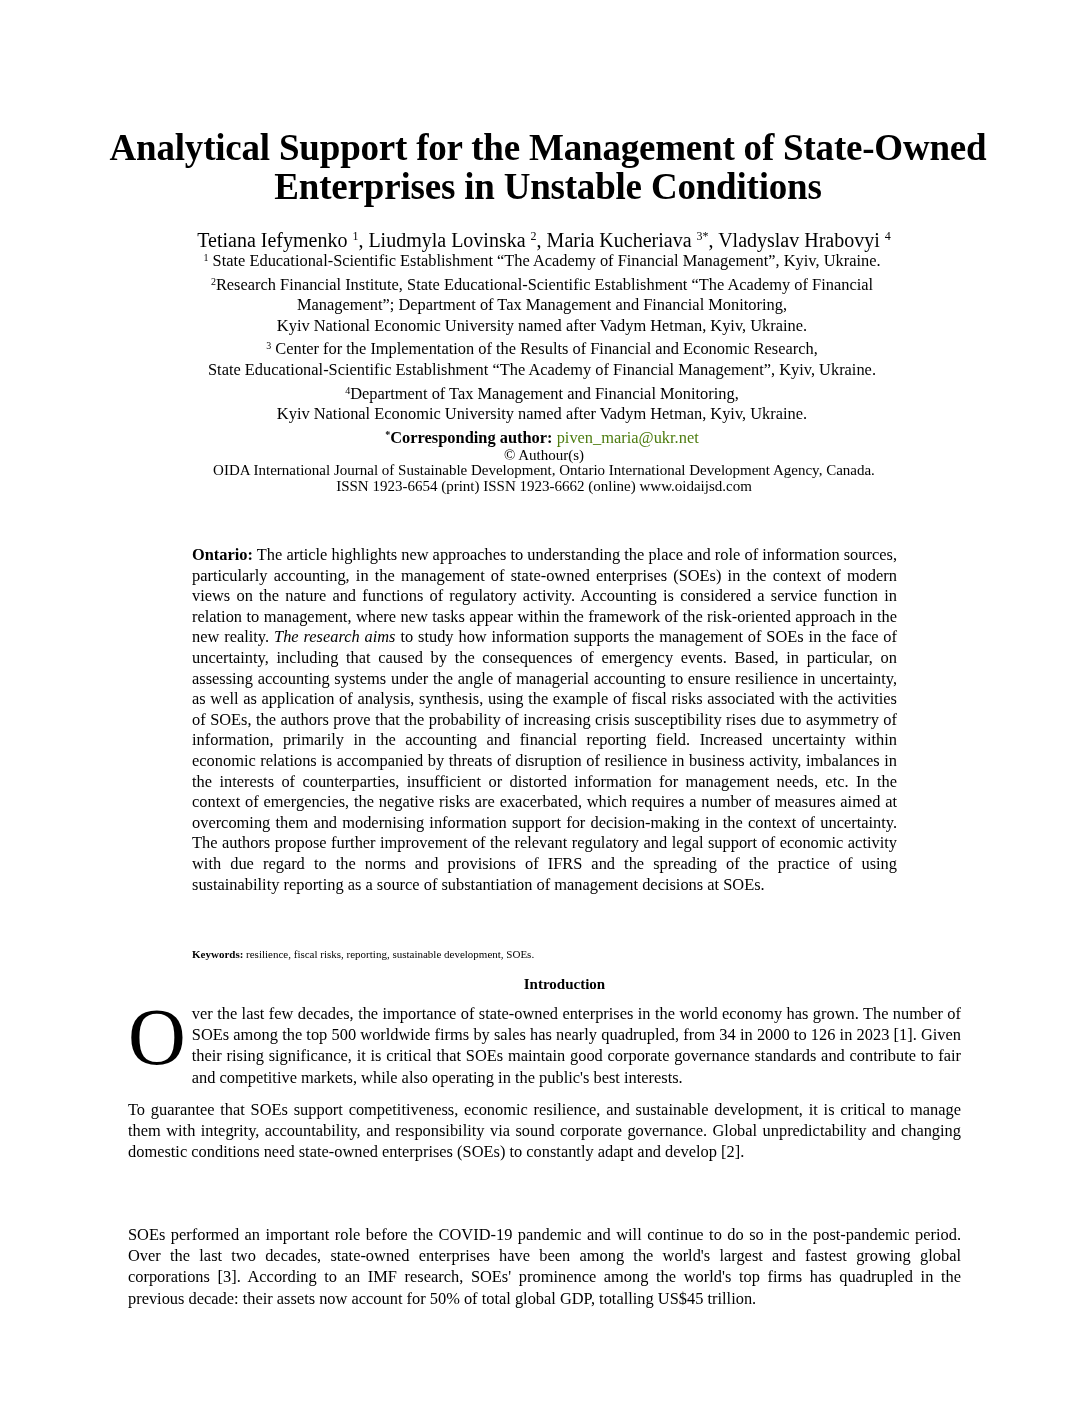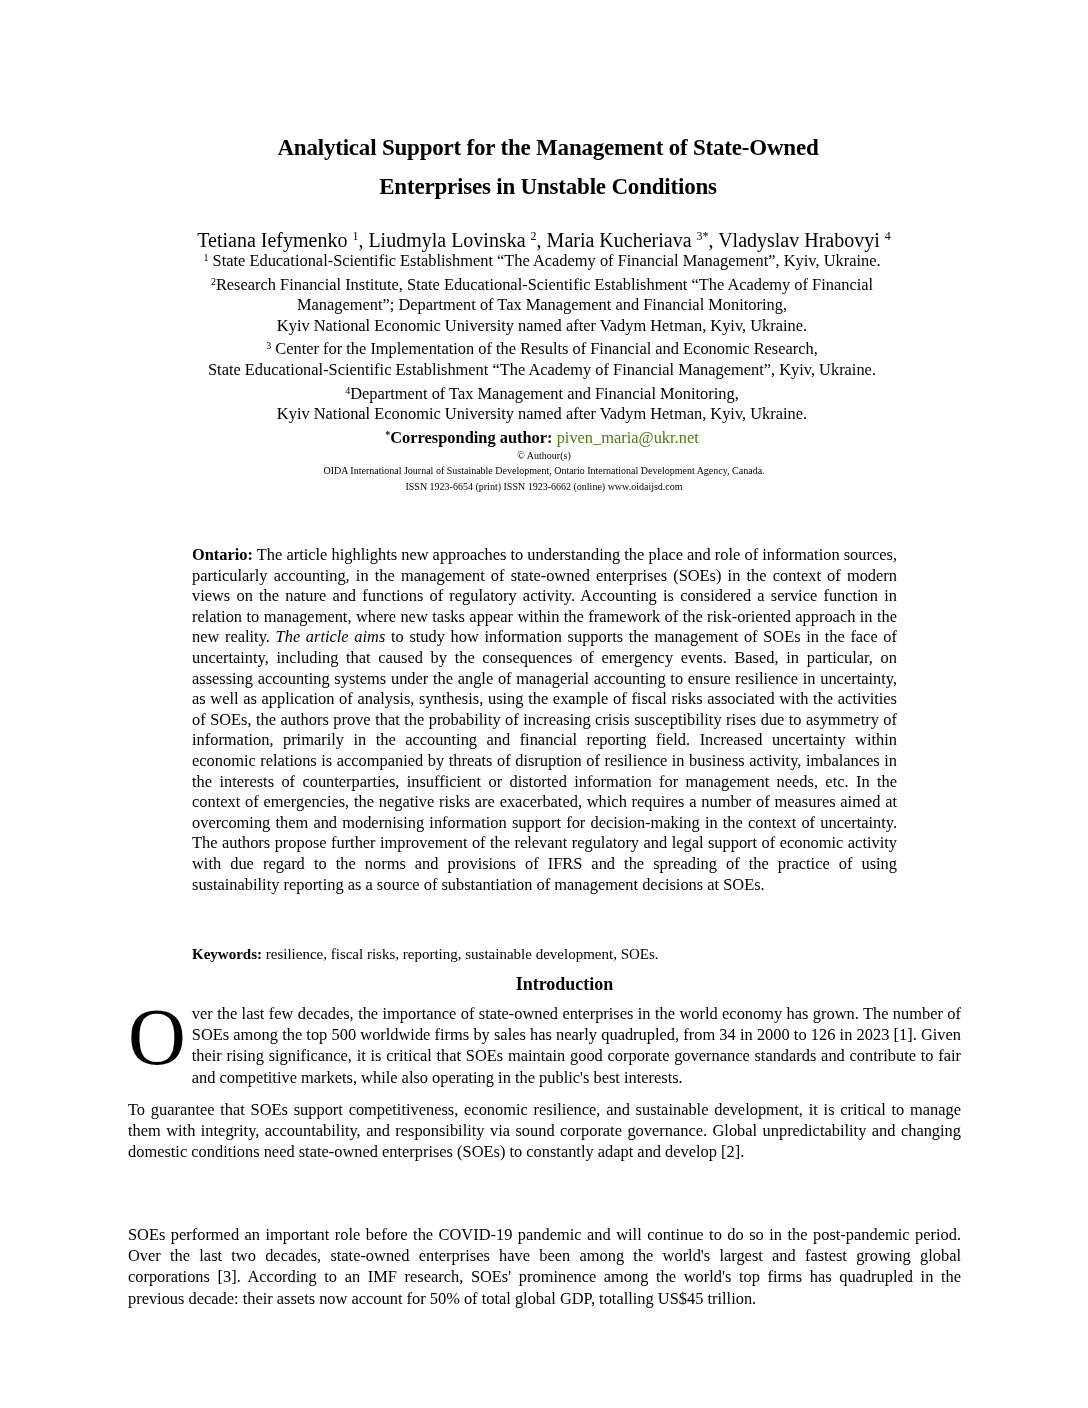--- a/index.html
+++ b/index.html
@@ -2,52 +2,52 @@
 <html><head>
   <meta charset="utf-8">
   <style>
     html, body { margin: 0; padding: 0; background: #ffffff; }
     body {
       width: 1088px; height: 1408px; position: relative; overflow: hidden;
       font-family: "Liberation Serif", "DejaVu Serif", serif; color: #000;
     }
     .title {
       position: absolute; left: 8px; right: 0; top: 128px;
-      text-align: center; font-weight: bold; font-size: 23px; line-height: 39px;
+      text-align: center; font-weight: bold; font-size: 37px; line-height: 39px;
       letter-spacing: -0.2px;
     }
     .authors {
       position: absolute; left: 0; right: 0; top: 223px;
       text-align: center; font-weight: normal; font-size: 20px; line-height: 26px;
     }
     .authors sup { font-size: 12px; vertical-align: 7px; }
     .affils {
       position: absolute; left: 0; right: 4px; top: 248px;
       text-align: center; font-size: 16.4px; line-height: 20.6px;
     }
     .affils sup { font-size: 10px; vertical-align: 5px; }
     .corr { font-weight: bold; }
     .corr sup { font-size: 10px; }
     a.link { color: #4d7c0f; }
     .pub {
       position: absolute; left: 0; right: 0; top: 448px;
-      text-align: center; font-size: 10px; line-height: 15.4px;
+      text-align: center; font-size: 15px; line-height: 15.4px;
     }
     .abstract {
       position: absolute; left: 192px; width: 705px; top: 545px;
       font-size: 16.4px; line-height: 20.6px; text-align: justify;
     }
     .abstract b, .keywords b { font-weight: bold; }
     .keywords {
       position: absolute; left: 192px; width: 705px; top: 944px;
-      font-size: 15px; line-height: 20.6px;
+      font-size: 11px; line-height: 20.6px;
     }
     .intro-heading {
       position: absolute; left: 0; right: 0; top: 974px;
-      text-align: center; font-weight: bold; font-size: 18px; line-height: 20.6px; margin-left: 41px;
+      text-align: center; font-weight: bold; font-size: 15px; line-height: 20.6px; margin-left: 41px;
     }
     .body-text {
       position: absolute; left: 128px; width: 833px;
       font-size: 16.4px; line-height: 21.2px; text-align: justify;
     }
     .p1 { top: 1003px; }
     .p2 { top: 1099px; }
     .p3 { top: 1224px; }
     .dropcap {
       float: left; font-size: 80px; line-height: 62px; height: 62px;
@@ -99,21 +99,21 @@
 
 <div class="pub">
   <div>© Authour(s)</div>
   <div>OIDA International Journal of Sustainable Development, Ontario International Development Agency, Canada.</div>
   <div>ISSN 1923-6654 (print) ISSN 1923-6662 (online) www.oidaijsd.com</div>
 </div>
 
 <div class="abstract">
   <b>Ontario:</b>
   <span>The article highlights new approaches to understanding the place and role of information sources, particularly accounting, in the management of state-owned enterprises (SOEs) in the context of modern views on the nature and functions of regulatory activity. Accounting is considered a service function in relation to management, where new tasks appear within the framework of the risk-oriented approach in the new reality.</span>
-  <i>The article aims</i>
+  <i>The research aims</i>
   <span>to study how information supports the management of SOEs in the face of uncertainty, including that caused by the consequences of emergency events. Based, in particular, on assessing accounting systems under the angle of managerial accounting to ensure resilience in uncertainty, as well as application of analysis, synthesis, using the example of fiscal risks associated with the activities of SOEs, the authors prove that the probability of increasing crisis susceptibility rises due to asymmetry of information, primarily in the accounting and financial reporting field. Increased uncertainty within economic relations is accompanied by threats of disruption of resilience in business activity, imbalances in the interests of counterparties, insufficient or distorted information for management needs, etc. In the context of emergencies, the negative risks are exacerbated, which requires a number of measures aimed at overcoming them and modernising information support for decision-making in the context of uncertainty. The authors propose further improvement of the relevant regulatory and legal support of economic activity with due regard to the norms and provisions of IFRS and the spreading of the practice of using sustainability reporting as a source of substantiation of management decisions at SOEs.</span>
 </div>
 
 <div class="keywords">
   <b>Keywords:</b>
   <span>resilience, fiscal risks, reporting, sustainable development, SOEs.</span>
 </div>
 
 <div class="intro-heading">Introduction</div>
 

